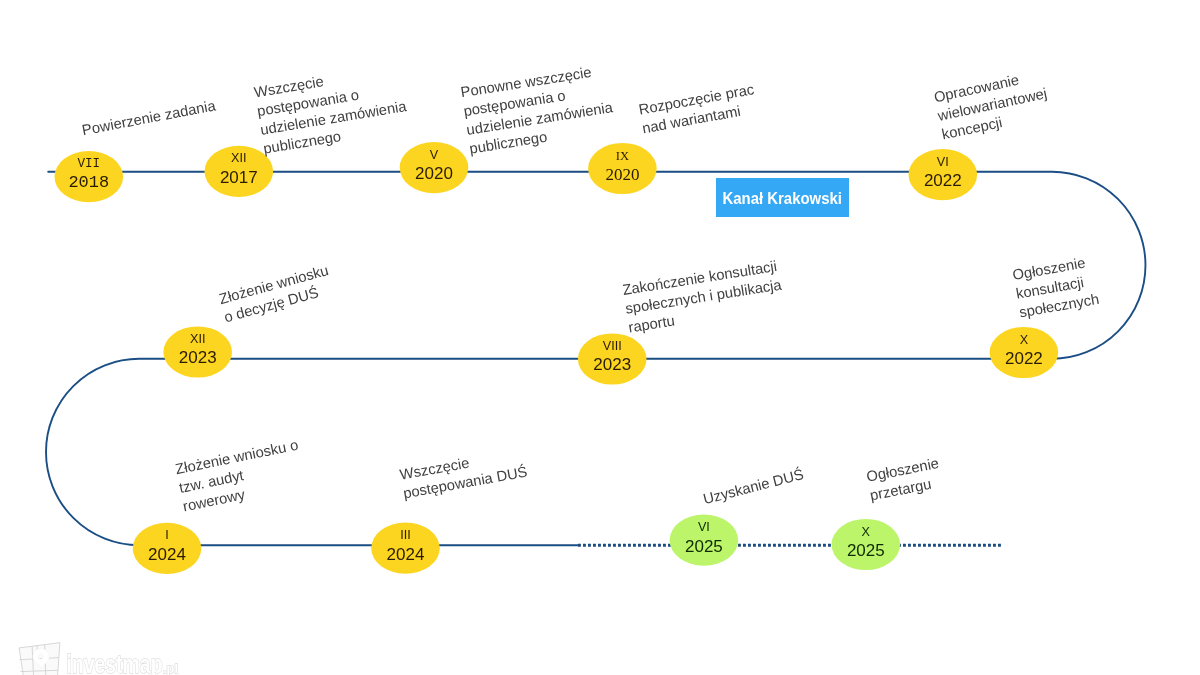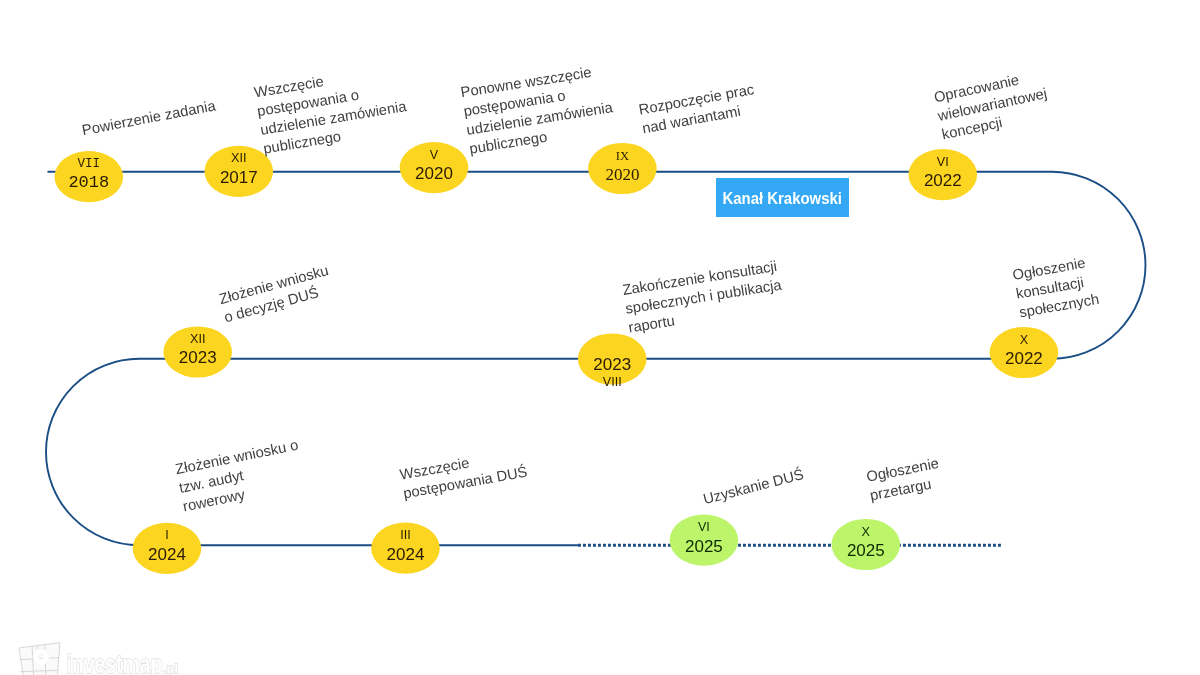--- a/index.html
+++ b/index.html
@@ -93,21 +93,21 @@
 wielowariantowej
 koncepcji</div>
       <div class="node" style="left: 989.6px; top: 326.9px; width: 68.6px; height: 51.2px;">
         <div class="rom" style="top: 5.7px;">X</div>
         <div class="yr" style="top: 22px;">2022</div>
       </div>
       <div class="milestone-label" style="left: 1021.4px; top: 322.2px; transform: translateY(-100%) rotate(-10deg); transform-origin: 0px 100%;">Ogłoszenie
 konsultacji
 społecznych</div>
       <div class="node" style="left: 577.9px; top: 333.4px; width: 68.6px; height: 51.2px;">
-        <div class="rom" style="top: 5.7px; margin-top: 36px;">VIII</div>
+        <div class="rom" style="top: 5.7px;">VIII</div>
         <div class="yr" style="top: 22px;">2023</div>
       </div>
       <div class="milestone-label" style="left: 630.4px; top: 336.9px; transform: translateY(-100%) rotate(-8.9deg); transform-origin: 0px 100%;">Zakończenie konsultacji
 społecznych i publikacja
 raportu</div>
       <div class="node" style="left: 163.4px; top: 326.4px; width: 68.6px; height: 51.2px;">
         <div class="rom" style="top: 5.7px;">XII</div>
         <div class="yr" style="top: 22px;">2023</div>
       </div>
       <div class="milestone-label" style="left: 226.9px; top: 327.4px; transform: translateY(-100%) rotate(-15.24deg); transform-origin: 0px 100%;">Złożenie wniosku

